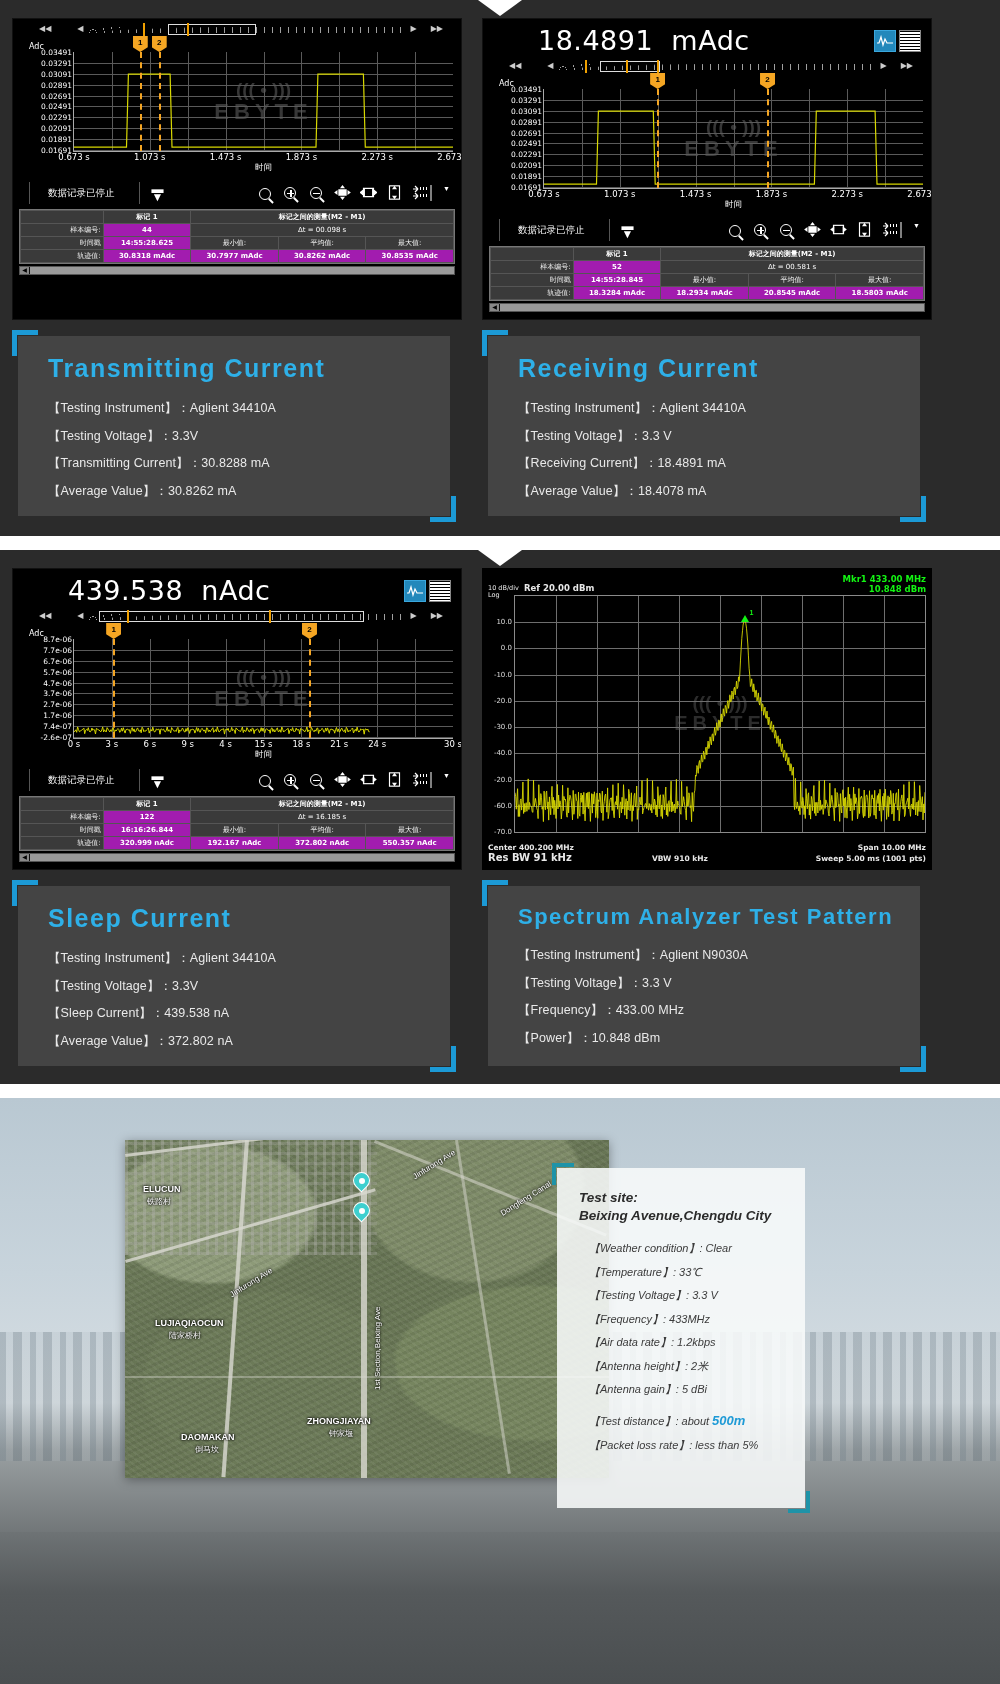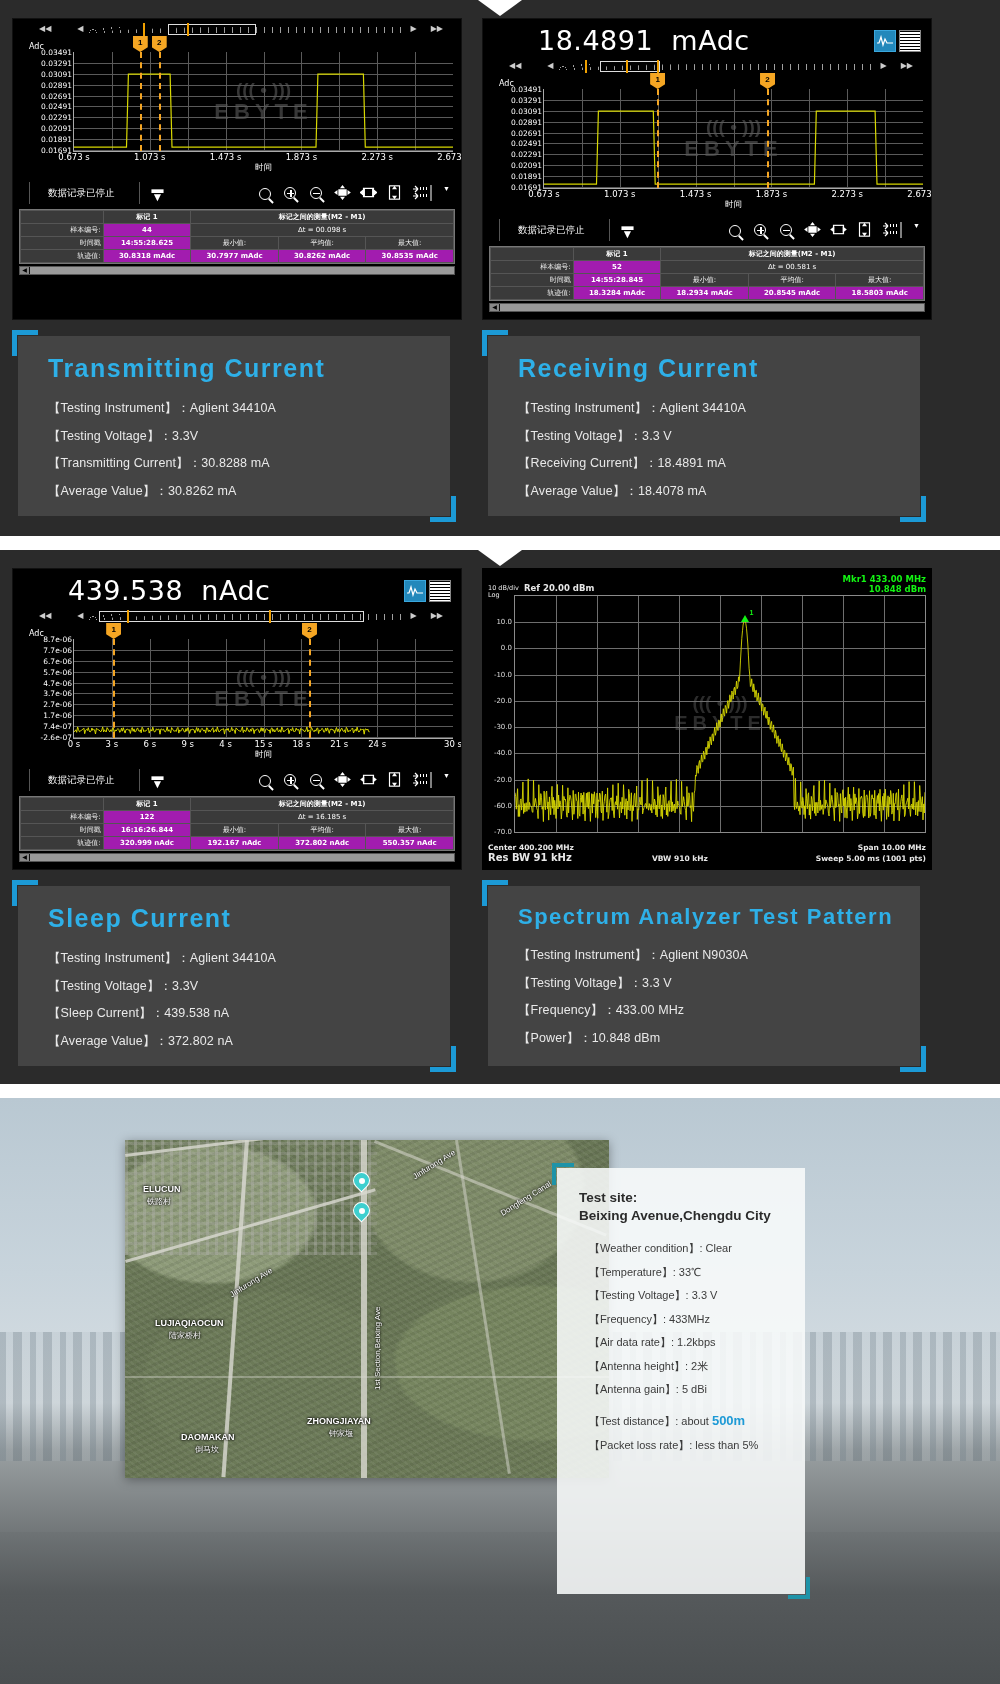--- a/index.html
+++ b/index.html
@@ -247,23 +247,24 @@
   .pin i {
     position:absolute; left:0;top:0; width:17px;height:17px; border-radius:50% 50% 50% 0;
     transform:rotate(-45deg); background:#3ecfcf; border:1.5px solid #fff;
   }
   .pin b {
     position:absolute; left:5.5px; top:5.5px; width:6px;height:6px;border-radius:50%;
     background:#fff;
   }
 
   .infocard {
-    position:absolute; left:557px; top:1170px; width:248px; height:426px;
+    position:absolute; left:557px; top:1170px; width:248px; height:340px;
     background:rgba(248,250,250,.88);
     padding:22px 18px 14px 22px;
+    font-style:italic;
   }
   .infocard .bl {
     position:absolute; left:-5px; top:-5px; width:22px;height:22px;
     border-left:4px solid #1e93a8; border-top:4px solid #1e93a8;
   }
   .infocard .br {
     position:absolute; right:-5px; bottom:-5px; width:22px;height:22px;
     border-right:4px solid #1e93a8; border-bottom:4px solid #1e93a8;
   }
   .infocard .t1 { font-size:13.5px; font-weight:bold; color:#2b2b2b; margin-bottom:3px;}

